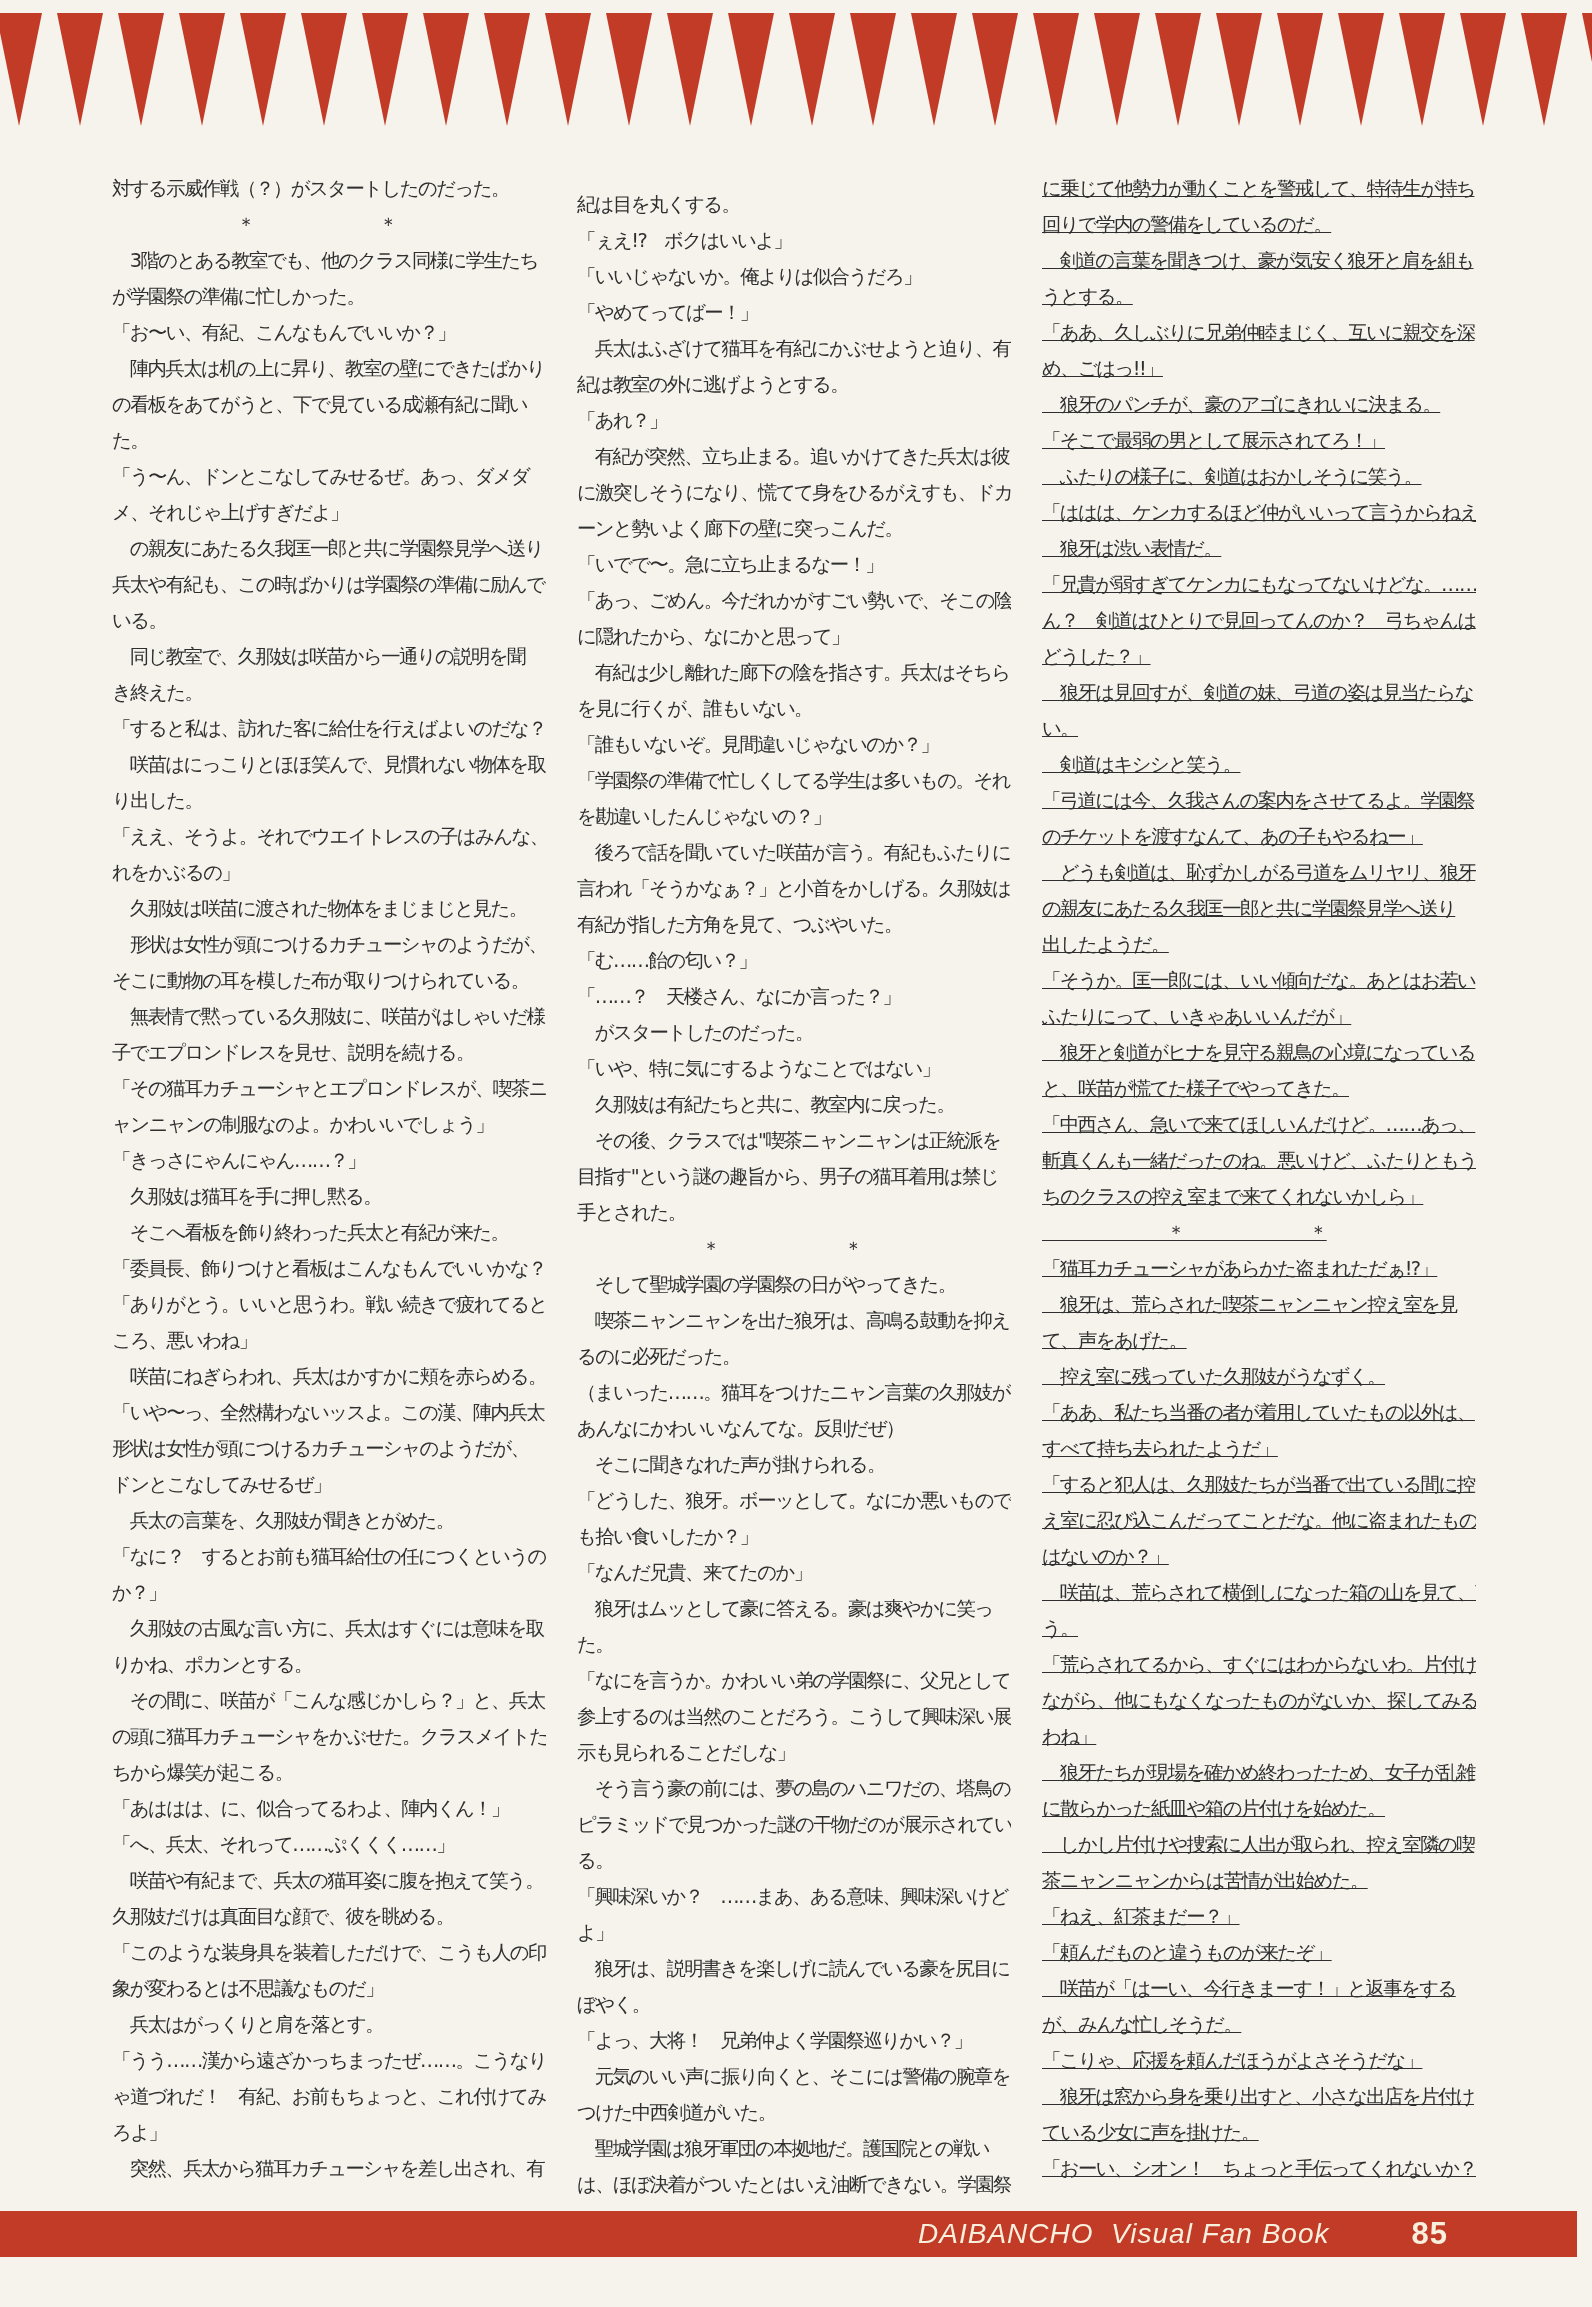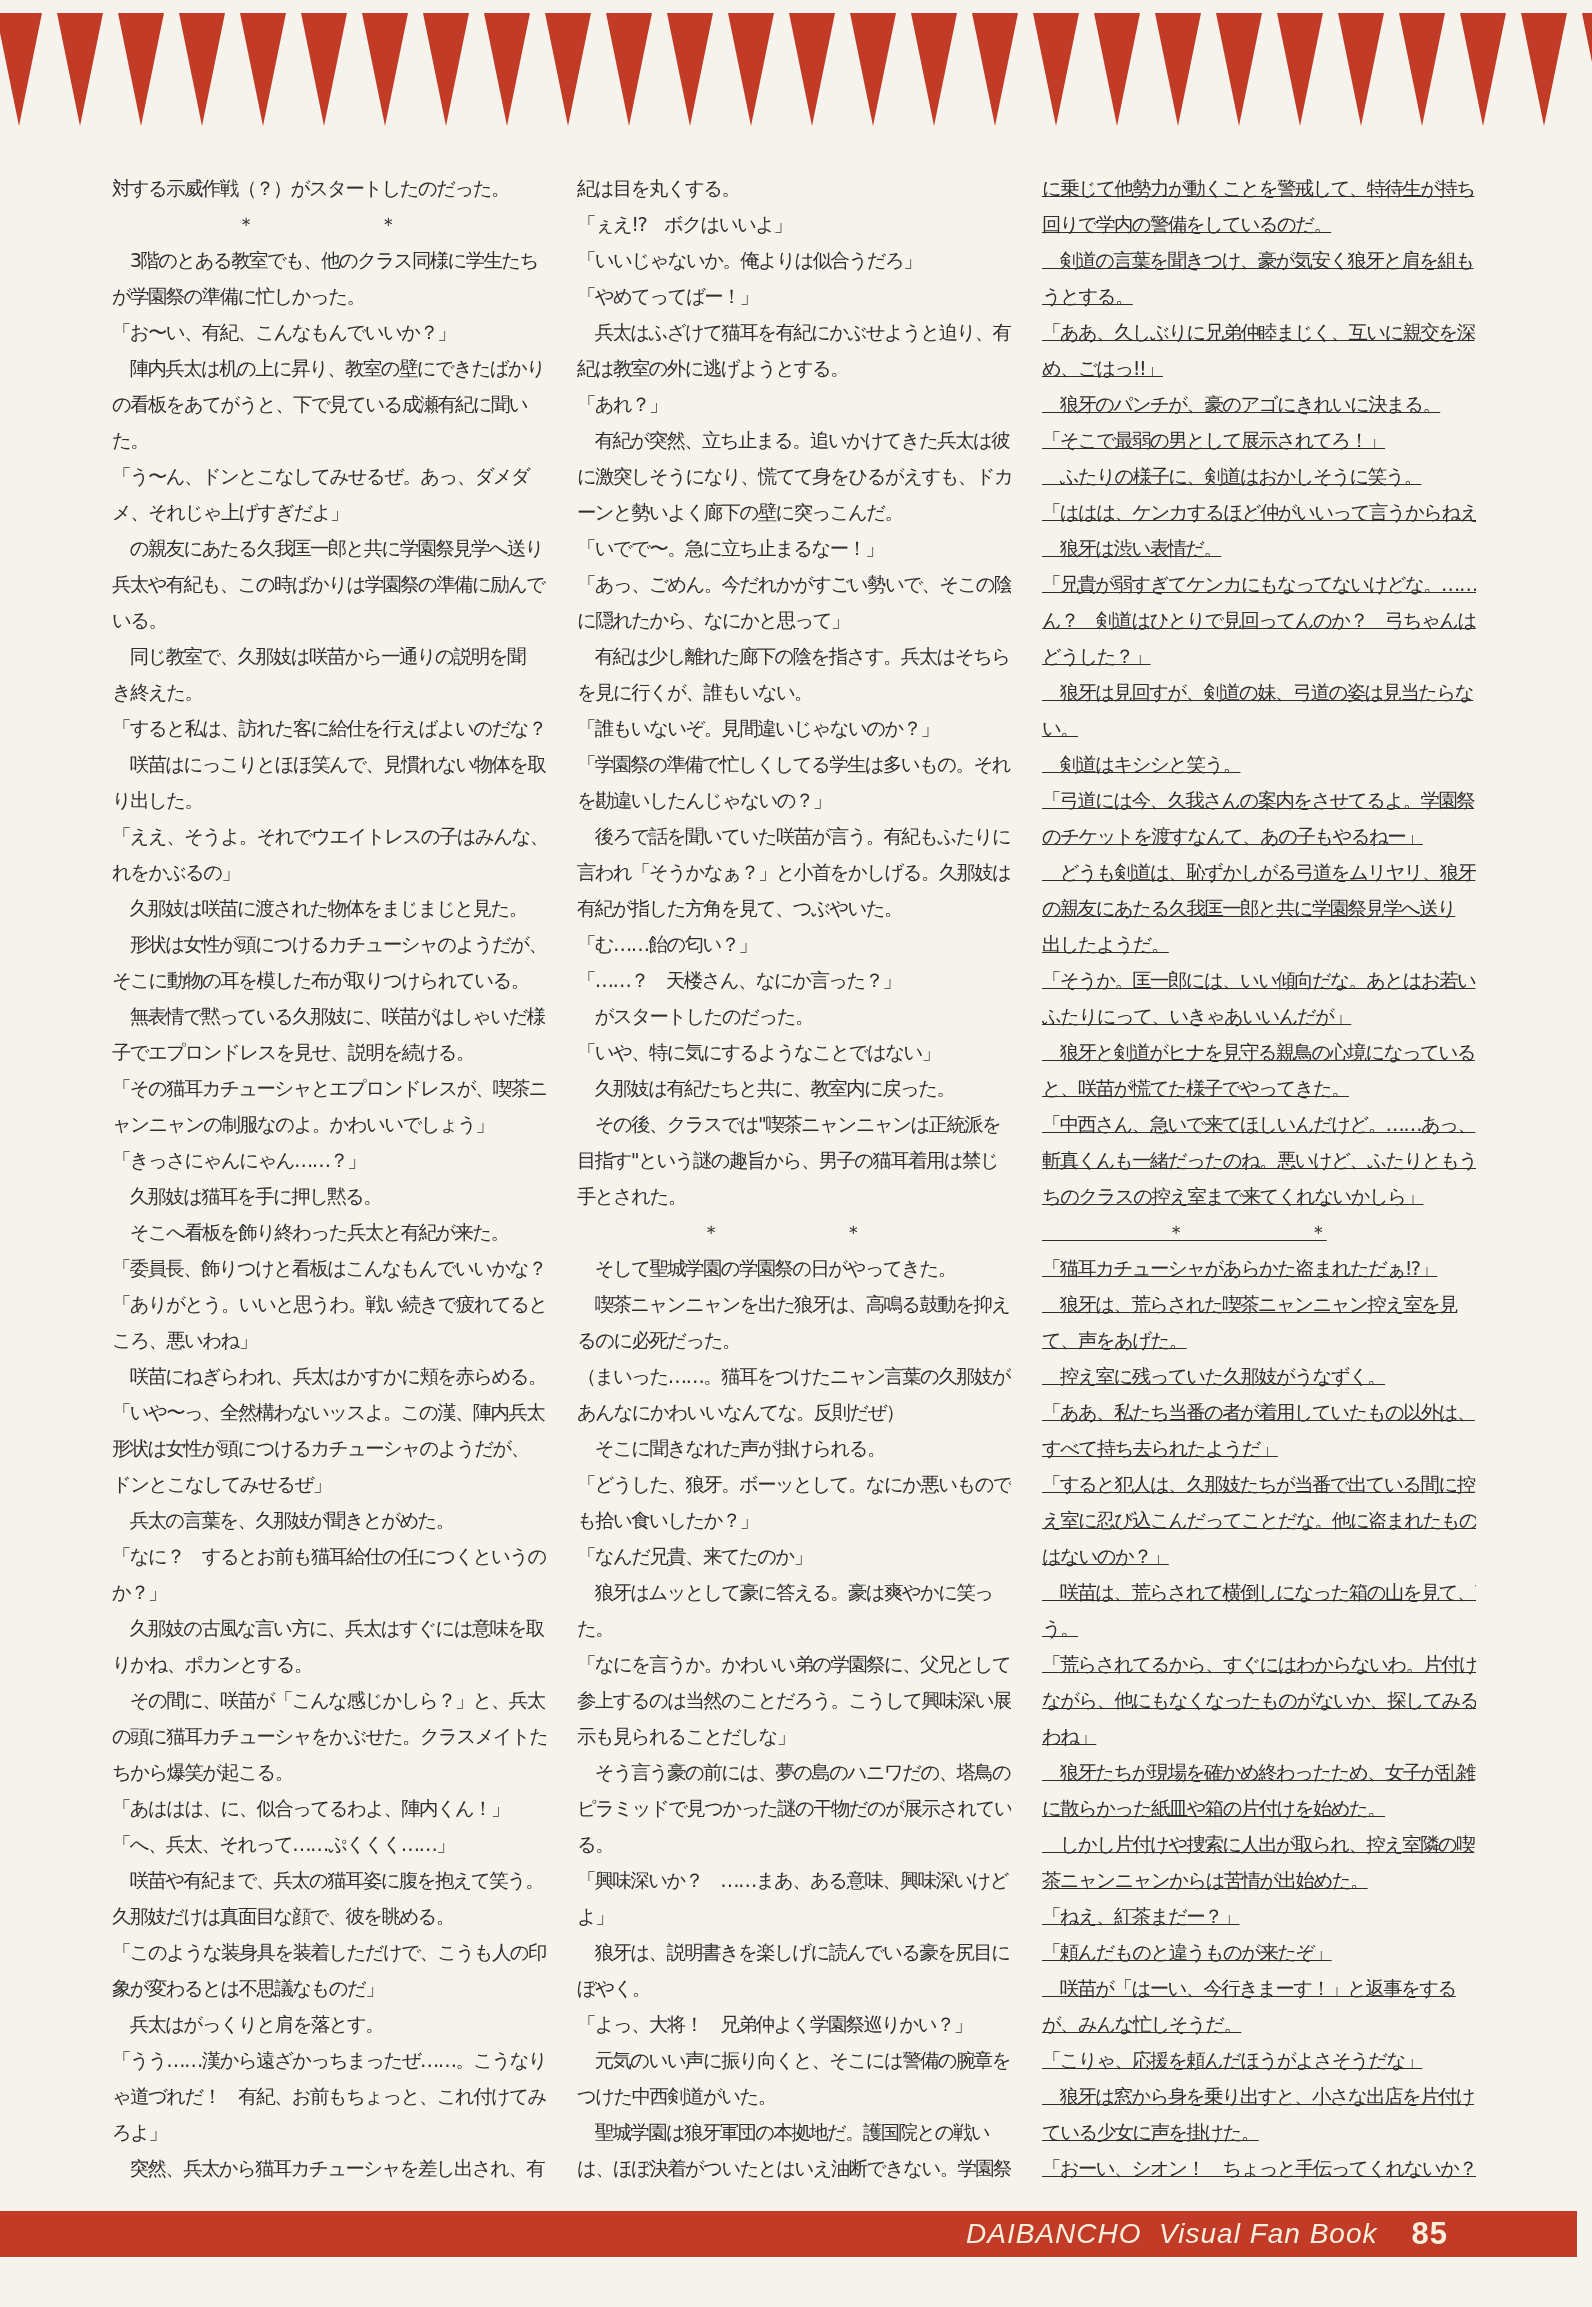--- a/index.html
+++ b/index.html
@@ -25,37 +25,37 @@
     clip-path:polygon(0 0,100% 0,50% 100%);
   }
   
   .columns{position:absolute;left:0;top:171px;width:1592px;height:2010px;}
   .col{
     position:absolute;top:0;width:434px;height:2010px;
     overflow:hidden;
     color:var(--ink);
   }
   .col-0{left:112px;}
-  .col-1{left:577px;}
+  .col-1{left:577px;margin-top:16px;}
   .col-2{left:1042px;text-decoration:underline;}
   .tline{
     margin:0;padding:0;
     height:36px;line-height:36px;
     font-size:19.4px;
     letter-spacing:-1.6px;
     white-space:nowrap;
     font-weight:500;
   }
   
   .footer-bar{
     position:absolute;left:0;top:2211px;
     width:1577px;height:46px;
     background:var(--red);
     display:flex;align-items:center;justify-content:flex-end;
-    gap:34px;
+    gap:82px;
     padding-right:129px;
     box-sizing:border-box;
   }
   .footer-title{
     color:var(--footer-ink);
     font-family:"Liberation Sans", sans-serif;
     font-style:italic;
     font-size:28px;
     letter-spacing:1px;
     white-space:pre;

